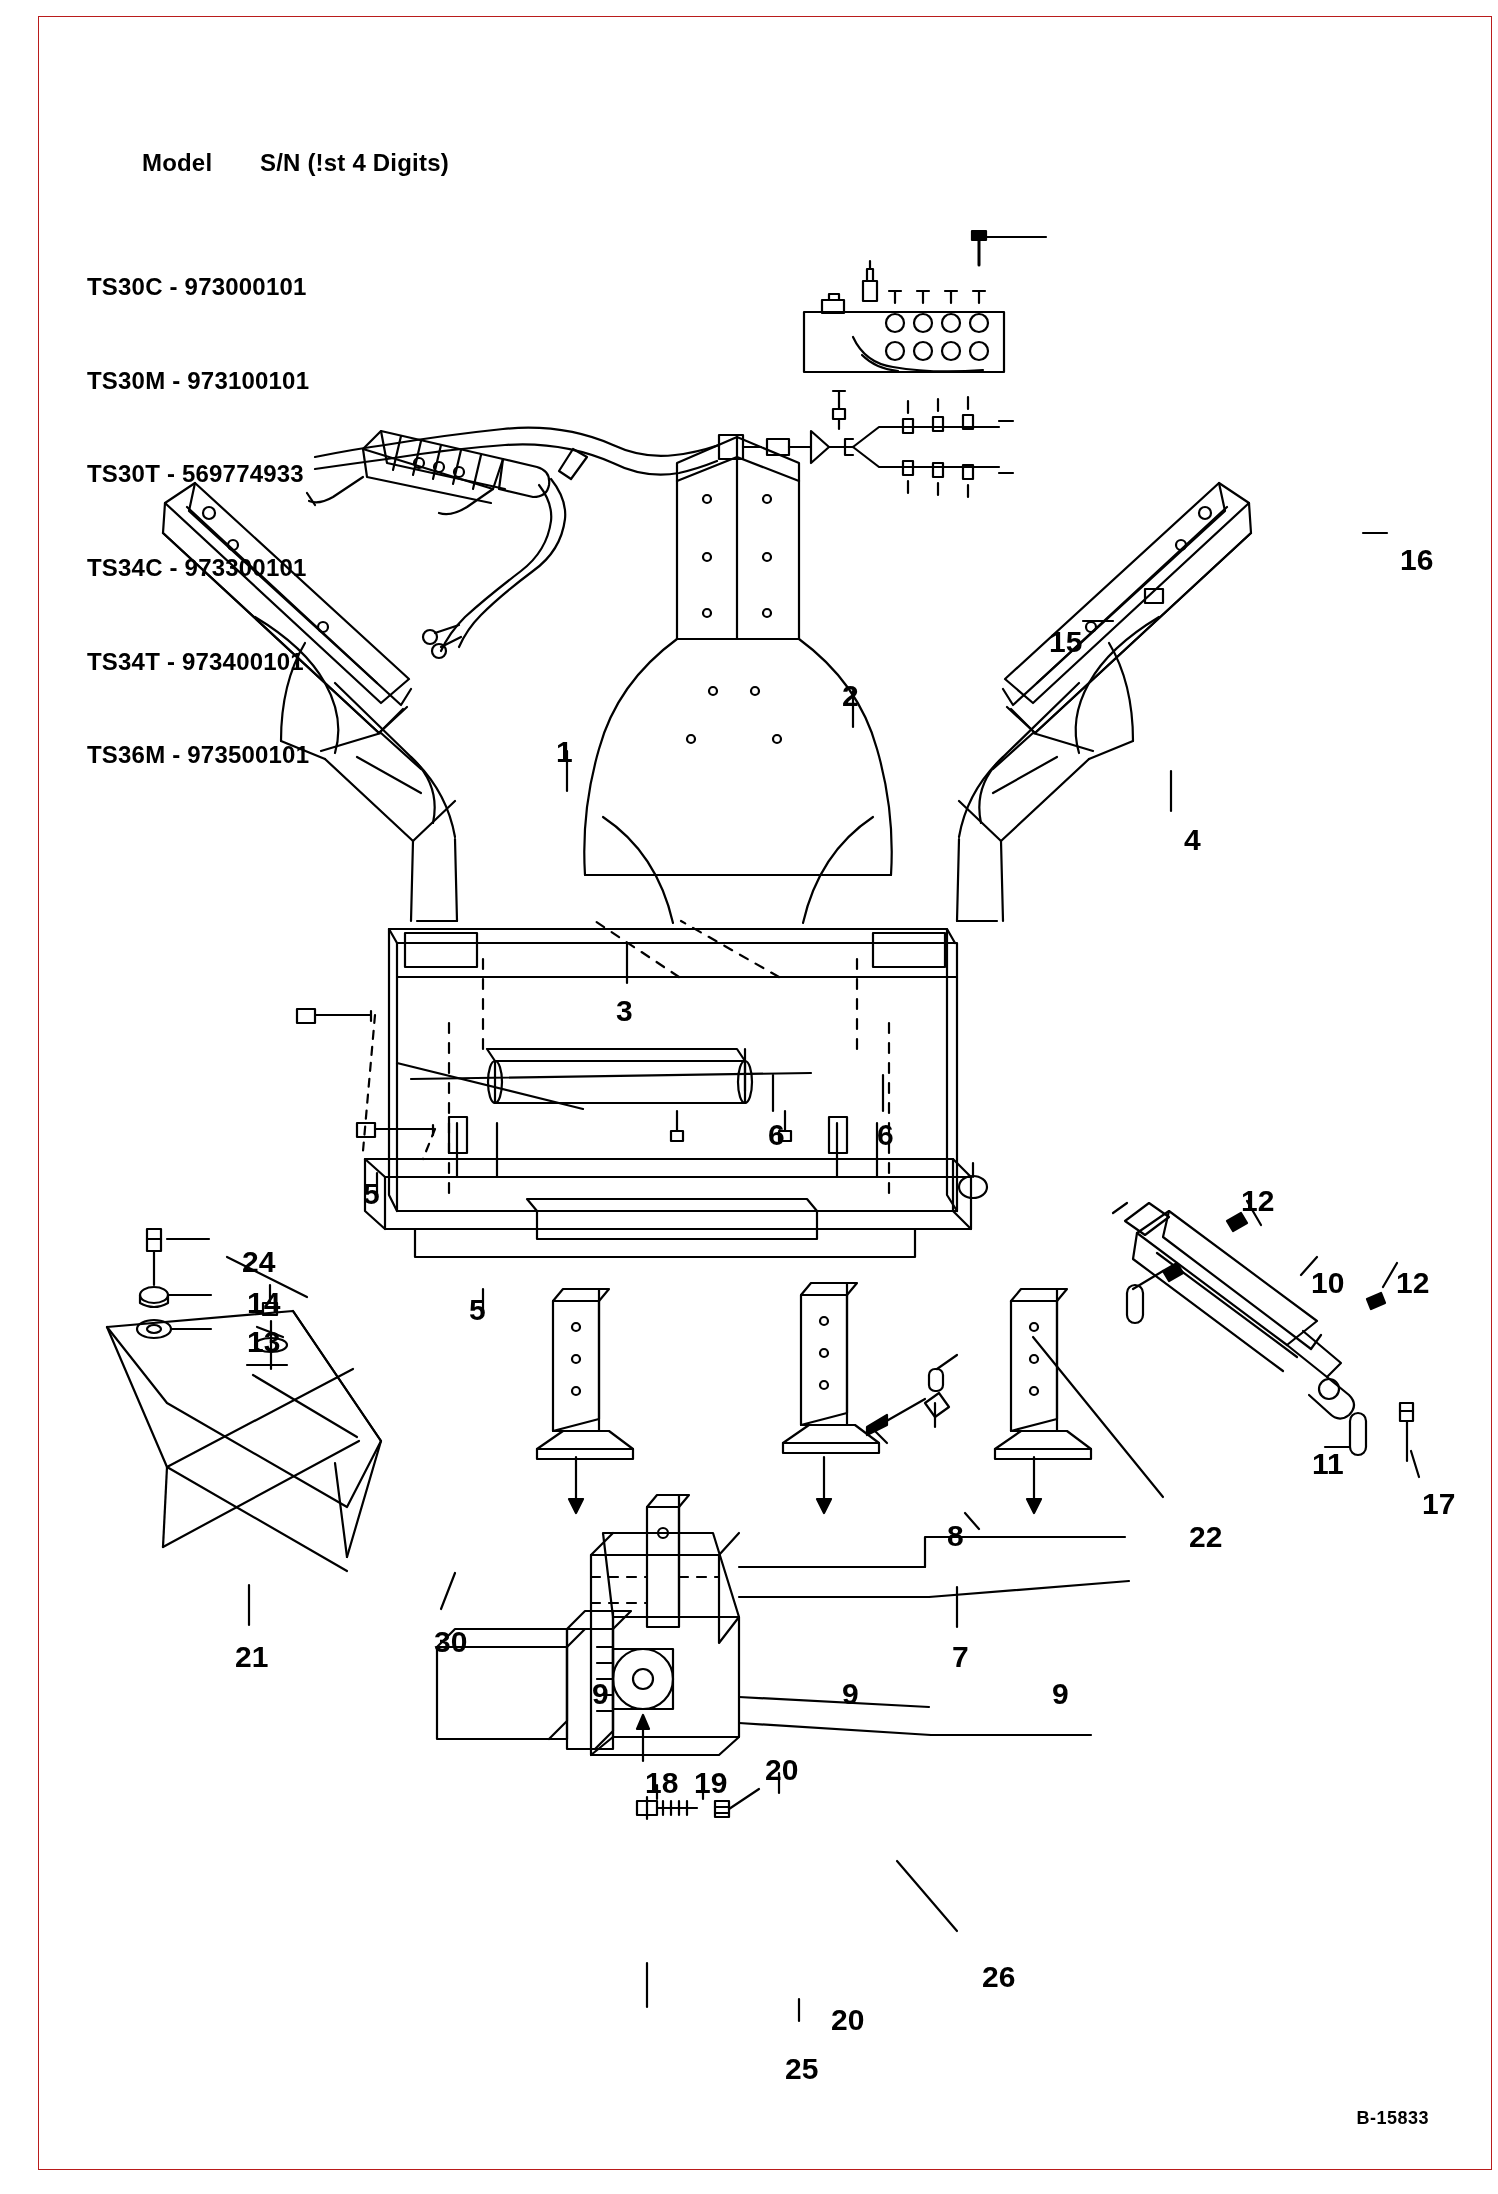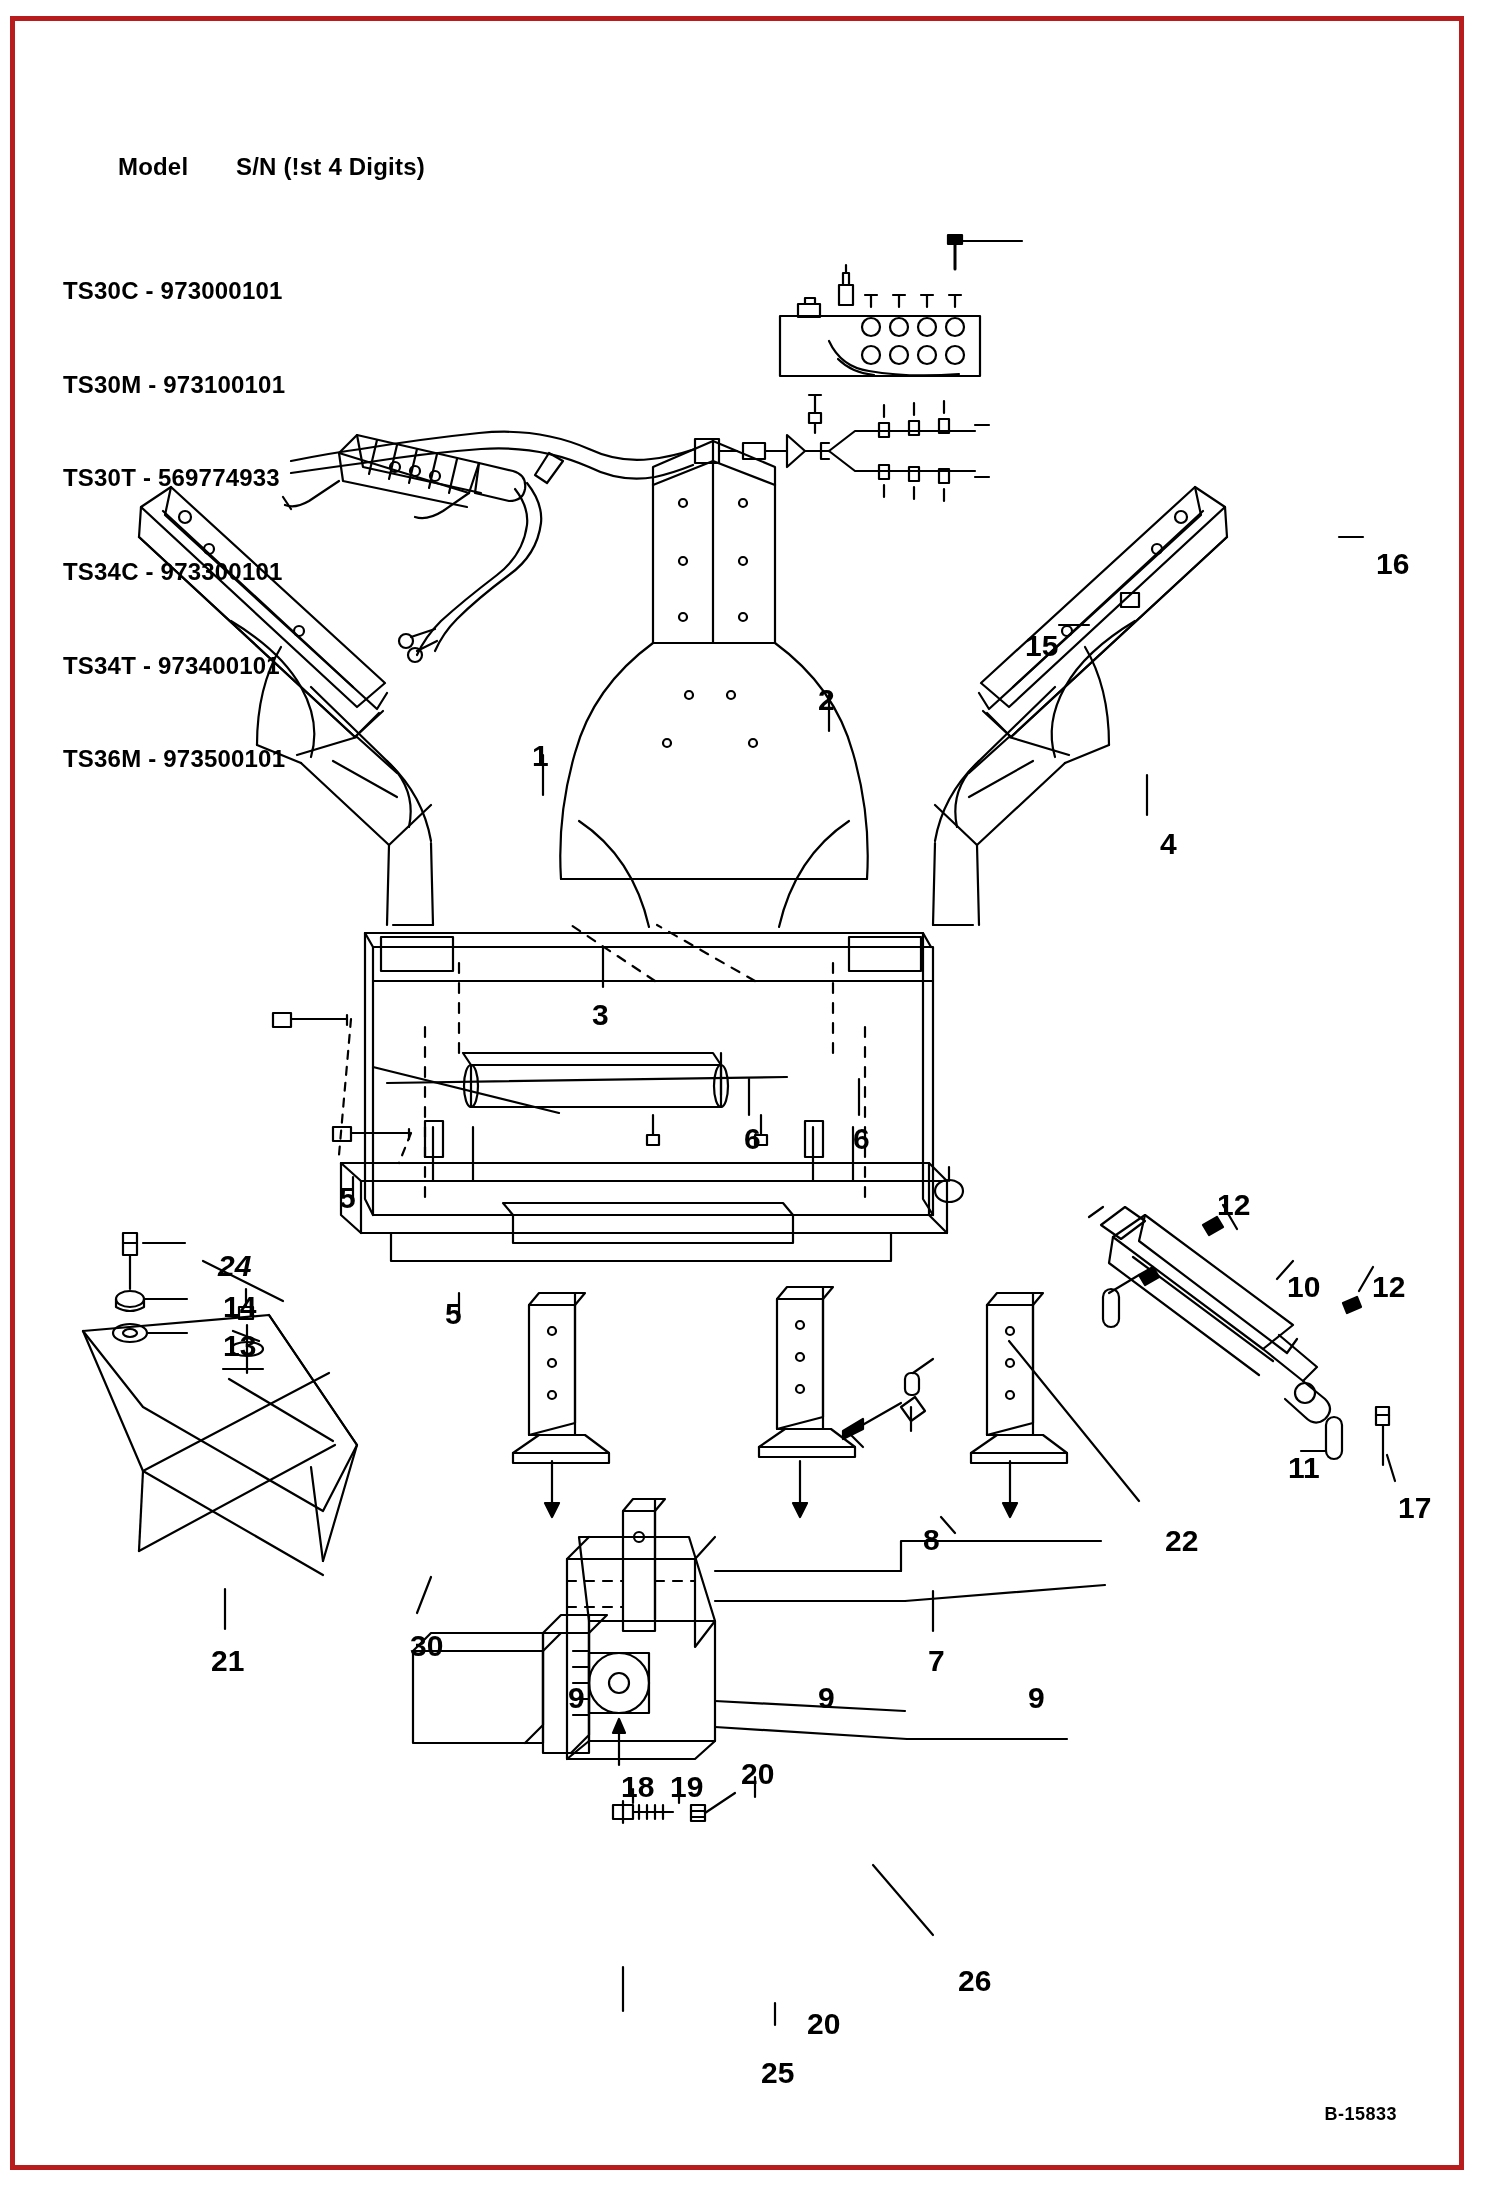--- a/index.html
+++ b/index.html
@@ -17,24 +17,24 @@
   }
   #page {
     position: absolute;
     left: 0; top: 0;
     width: 1498px;
     height: 2194px;
     background: #ffffff;
   }
   #frame {
     position: absolute;
-    left: 10px; top: 16px;
+    left: 38px; top: 16px;
     width: 1454px;
     height: 2154px;
-    border: 5px solid #b91c1c;
+    border: 1px solid #b91c1c;
     box-sizing: border-box;
     background: #ffffff;
   }
   
   #model-block {
     position: absolute;
     left: 48px;
     top: 36px;
     font-size: 24px;
     font-weight: bold;
@@ -516,21 +516,21 @@
       <span class="callout" style="left:1333px; top:328px;">16</span>
       <span class="callout" style="left:982px; top:410px;">15</span>
       <span class="callout" style="left:775px; top:464px;">2</span>
       <span class="callout" style="left:489px; top:520px;">1</span>
       <span class="callout" style="left:1117px; top:608px;">4</span>
       <span class="callout" style="left:549px; top:779px;">3</span>
       <span class="callout" style="left:701px; top:903px;">6</span>
       <span class="callout" style="left:810px; top:903px;">6</span>
       <span class="callout" style="left:1174px; top:969px;">12</span>
       <span class="callout" style="left:296px; top:962px;">5</span>
-      <span class="callout" style="left:175px; top:1030px;font-style:italic;">24</span>
+      <span class="callout" style="left:175px; top:1030px;">24</span>
       <span class="callout" style="left:1244px; top:1051px;">10</span>
       <span class="callout" style="left:1329px; top:1051px;">12</span>
       <span class="callout" style="left:180px; top:1071px;">14</span>
       <span class="callout" style="left:180px; top:1110px;">13</span>
       <span class="callout" style="left:402px; top:1078px;">5</span>
       <span class="callout" style="left:1245px; top:1232px;">11</span>
       <span class="callout" style="left:1355px; top:1272px;">17</span>
       <span class="callout" style="left:1122px; top:1305px;">22</span>
       <span class="callout" style="left:880px; top:1304px;">8</span>
       <span class="callout" style="left:168px; top:1425px;">21</span>

